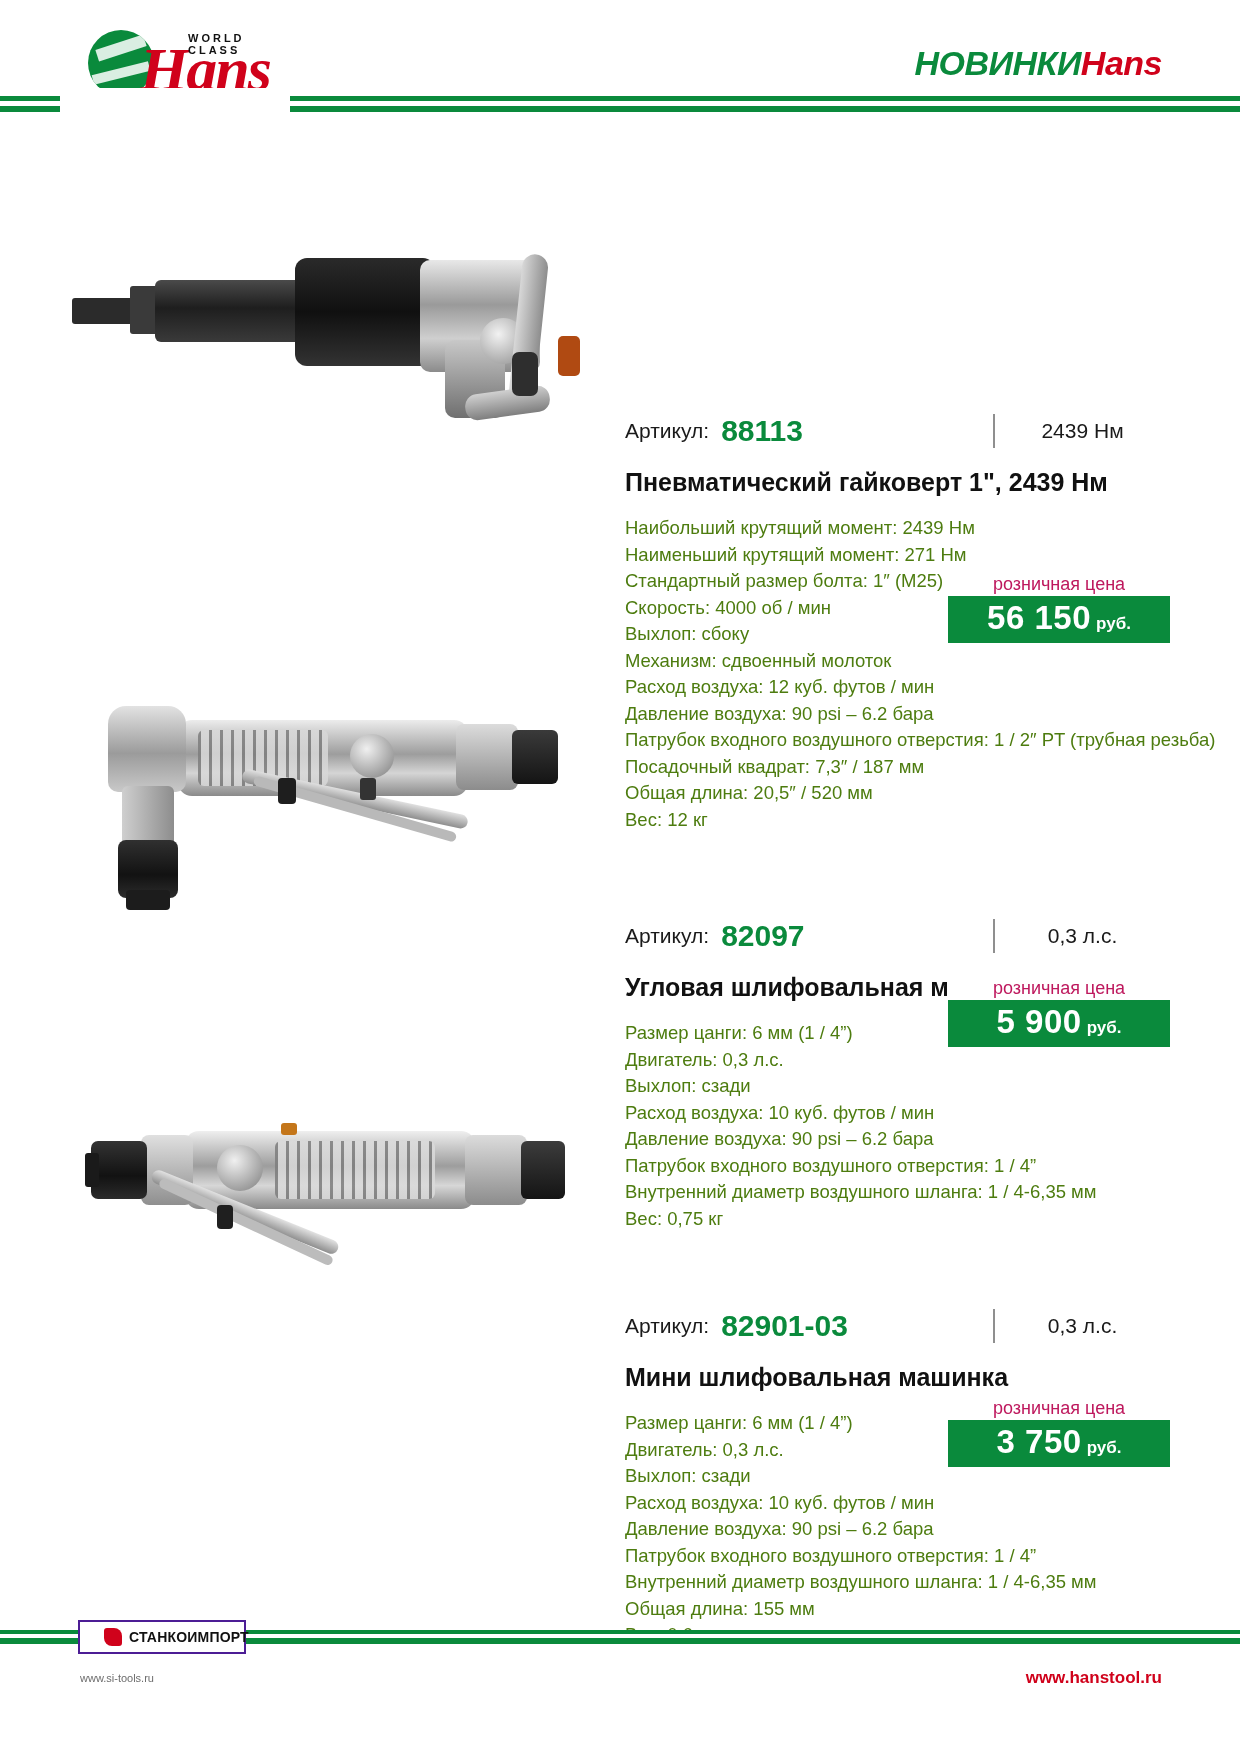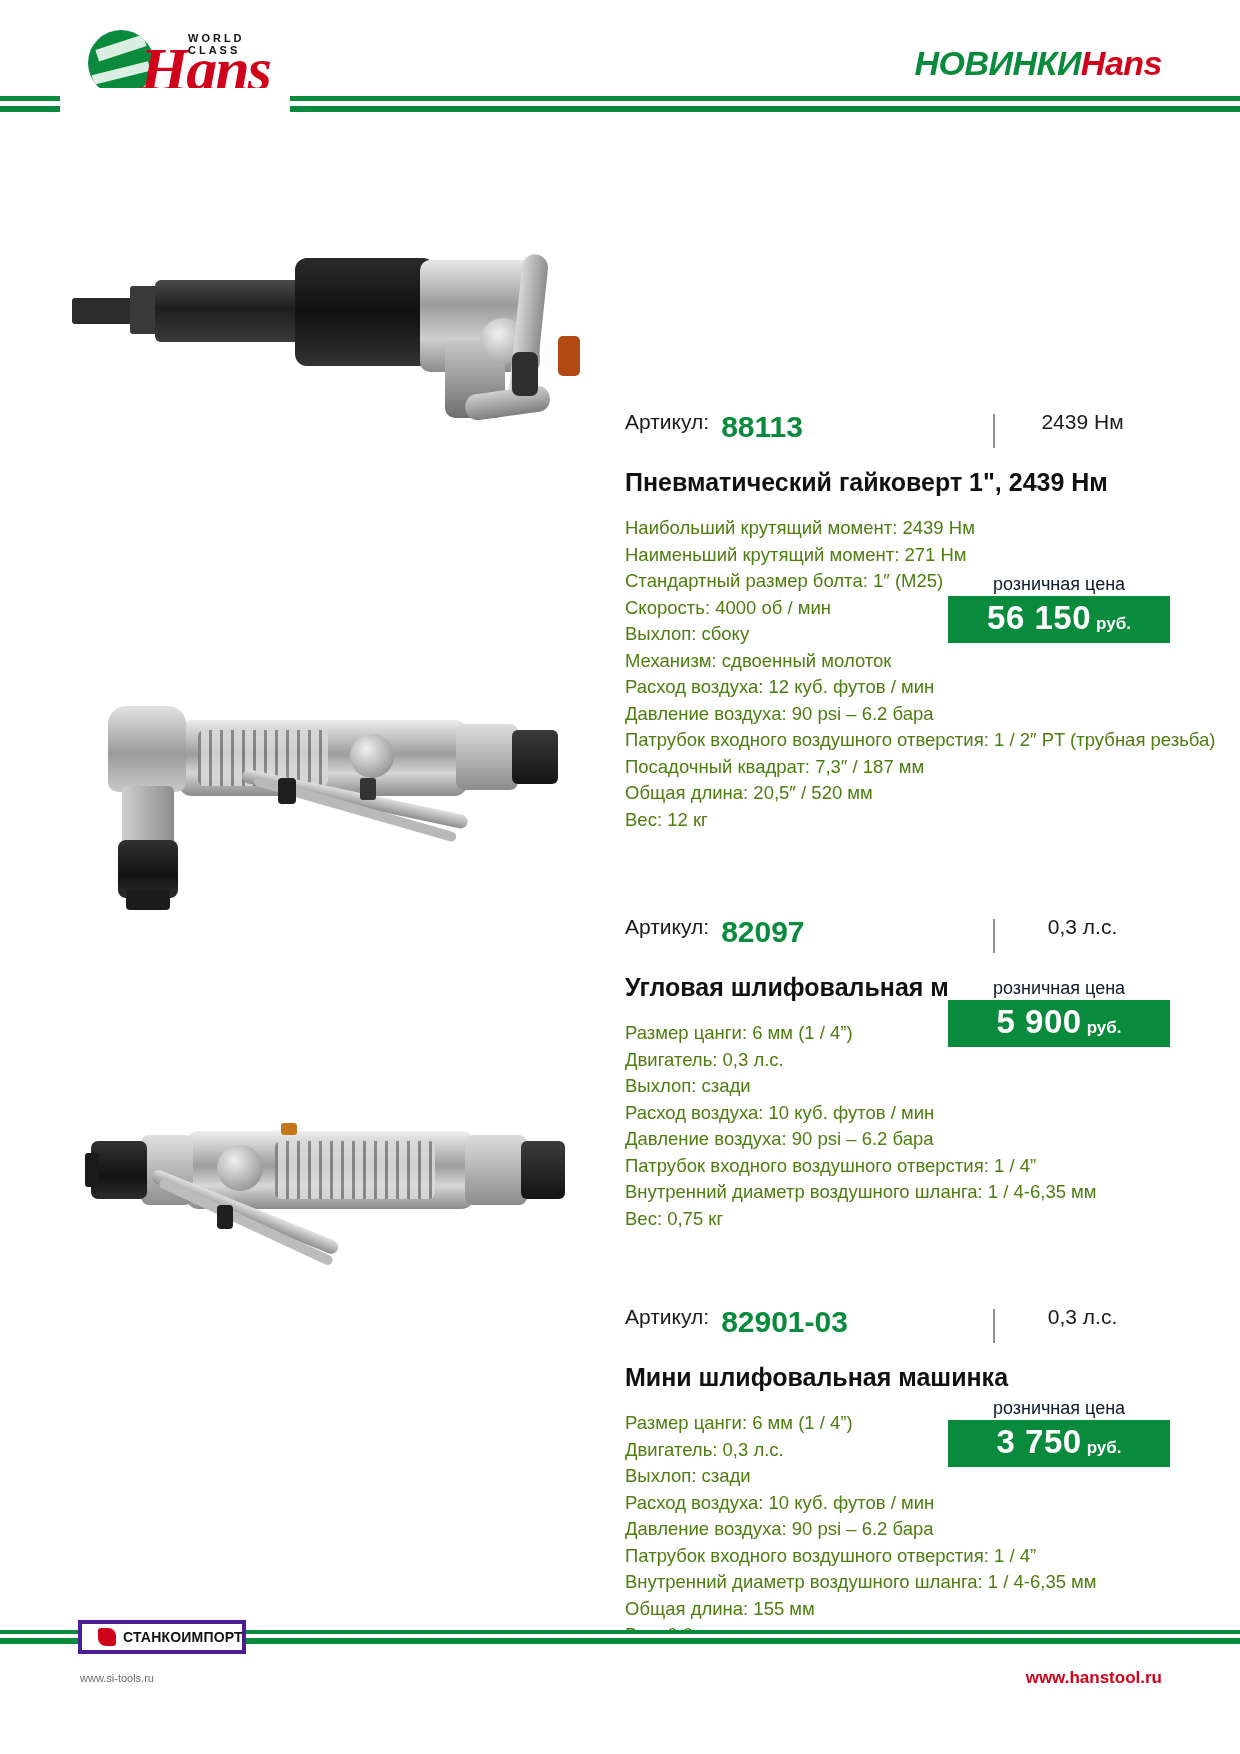--- a/index.html
+++ b/index.html
@@ -131,21 +131,21 @@
     left: 60px;
     width: 500px;
   }
   .product-info {
     position: absolute;
     left: 625px;
     width: 545px;
   }
   .art-row {
     display: flex;
-    align-items: flex-start;
+    align-items: center;
     height: 42px;
   }
   .art-label {
     font-size: 21px;
     color: #1a1a1a;
   }
   .art-code {
     font-size: 30px;
     font-weight: bold;
     color: #0a8a3c;
@@ -179,21 +179,21 @@
   }
 
   
   .price-box {
     position: absolute;
     width: 222px;
   }
   .price-label {
     height: 26px;
     background: #ffffff;
-    color: #0f172a;
+    color: #be185d;
     font-size: 18px;
     text-align: center;
     border-bottom: 3px solid #0a8a3c;
     line-height: 22px;
   }
   .price-value {
     background: #0a8a3c;
     color: #ffffff;
     height: 44px;
     display: flex;
@@ -229,24 +229,24 @@
     height: 4px;
     background: #ffffff;
   }
   .footer-logo {
     position: absolute;
     left: 78px;
     top: 1620px;
     width: 168px;
     height: 34px;
     background: #ffffff;
-    border: 4px solid #4c1d95;
+    border: 2px solid #4c1d95;
     display: flex;
     align-items: center;
-    padding-left: 16px;
+    padding-left: 24px;
   }
   .footer-logo-mark {
     width: 18px; height: 18px;
     background: #d0021b;
     border-radius: 3px 8px 3px 8px;
     margin-right: 7px;
     flex: none;
   }
   .footer-logo-text {
     font-size: 14px;

